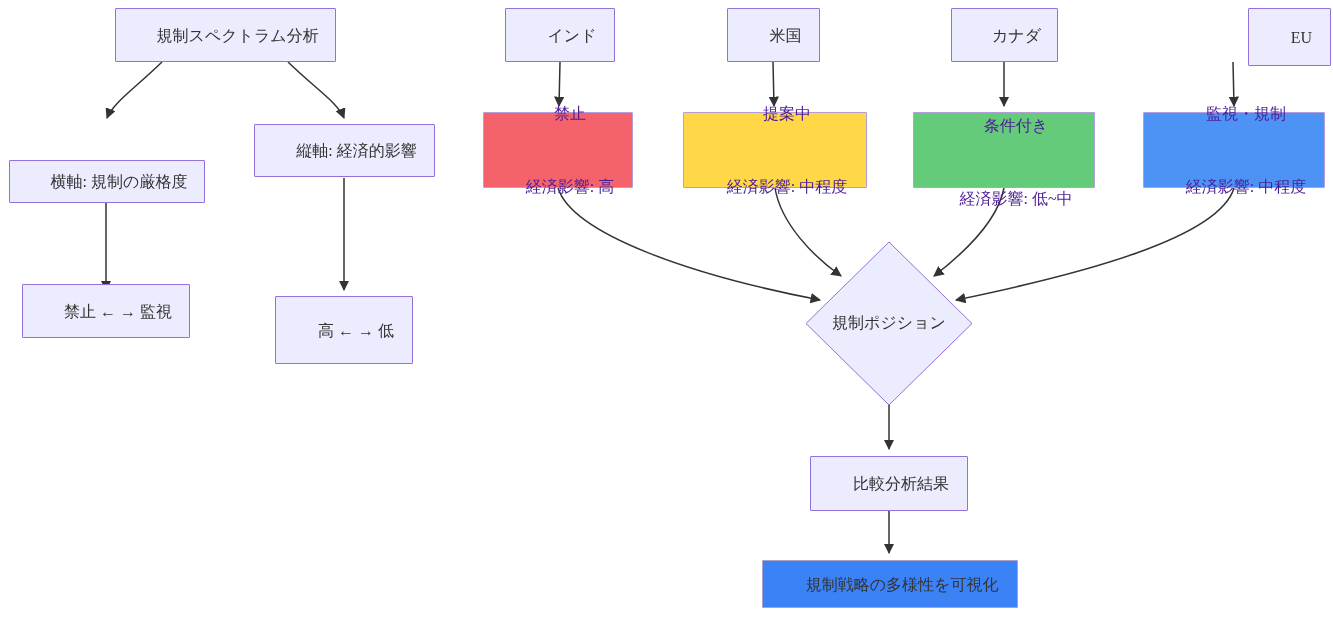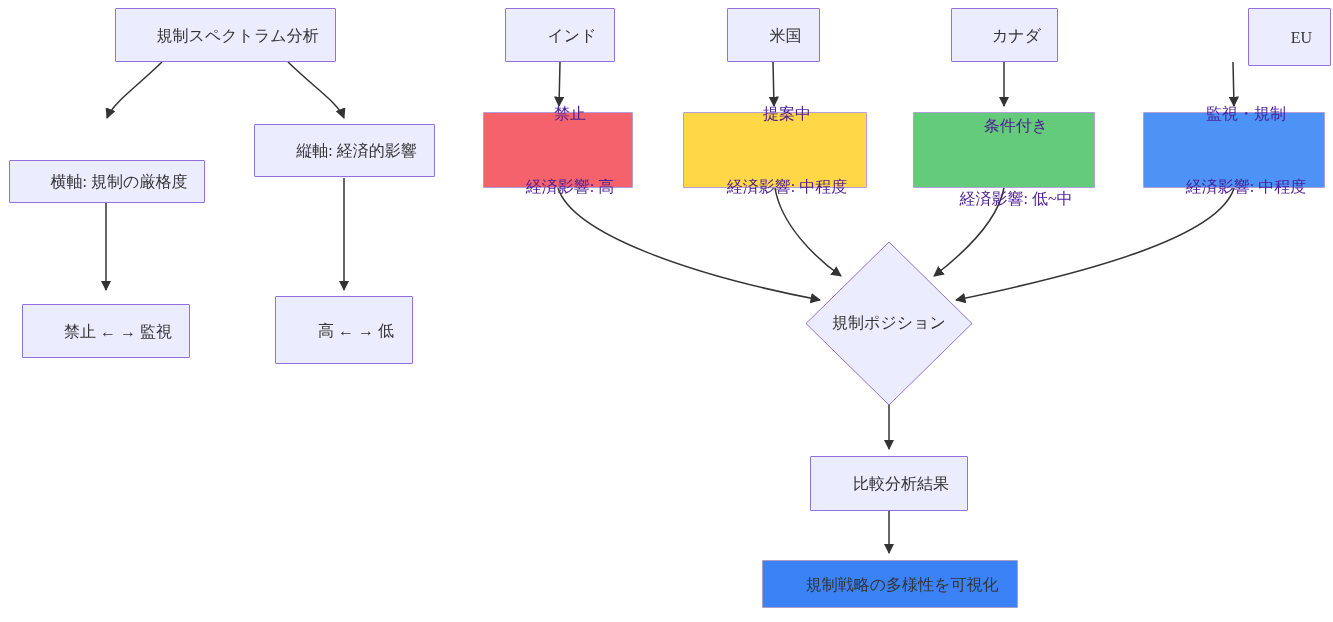--- a/index.html
+++ b/index.html
@@ -91,21 +91,21 @@
   </div>
 
   <div class="node plain" style="left:9px; top:124px; width:196px; height:43px;margin-top:36px;">
     <span>横軸: 規制の厳格度</span>
   </div>
 
   <div class="node plain" style="left:254px; top:124px; width:181px; height:53px;">
     <span>縦軸: 経済的影響</span>
   </div>
 
-  <div class="node plain" style="left:22px; top:304px; width:168px; height:54px;">
+  <div class="node plain" style="left:22px; top:284px; width:168px; height:54px;">
     <span>禁止 ← → 監視</span>
   </div>
 
   <div class="node plain" style="left:275px; top:296px; width:138px; height:68px;">
     <span>高 ← → 低</span>
   </div>
 
   <div class="node plain" style="left:505px; top:8px; width:110px; height:54px;">
     <span>インド</span>
   </div>

